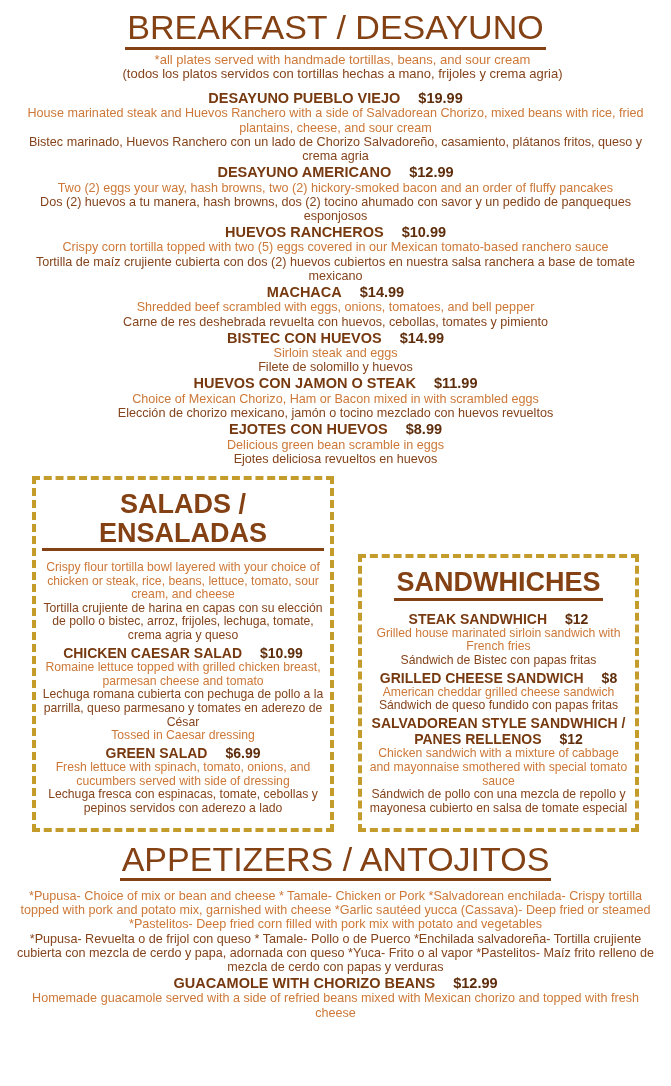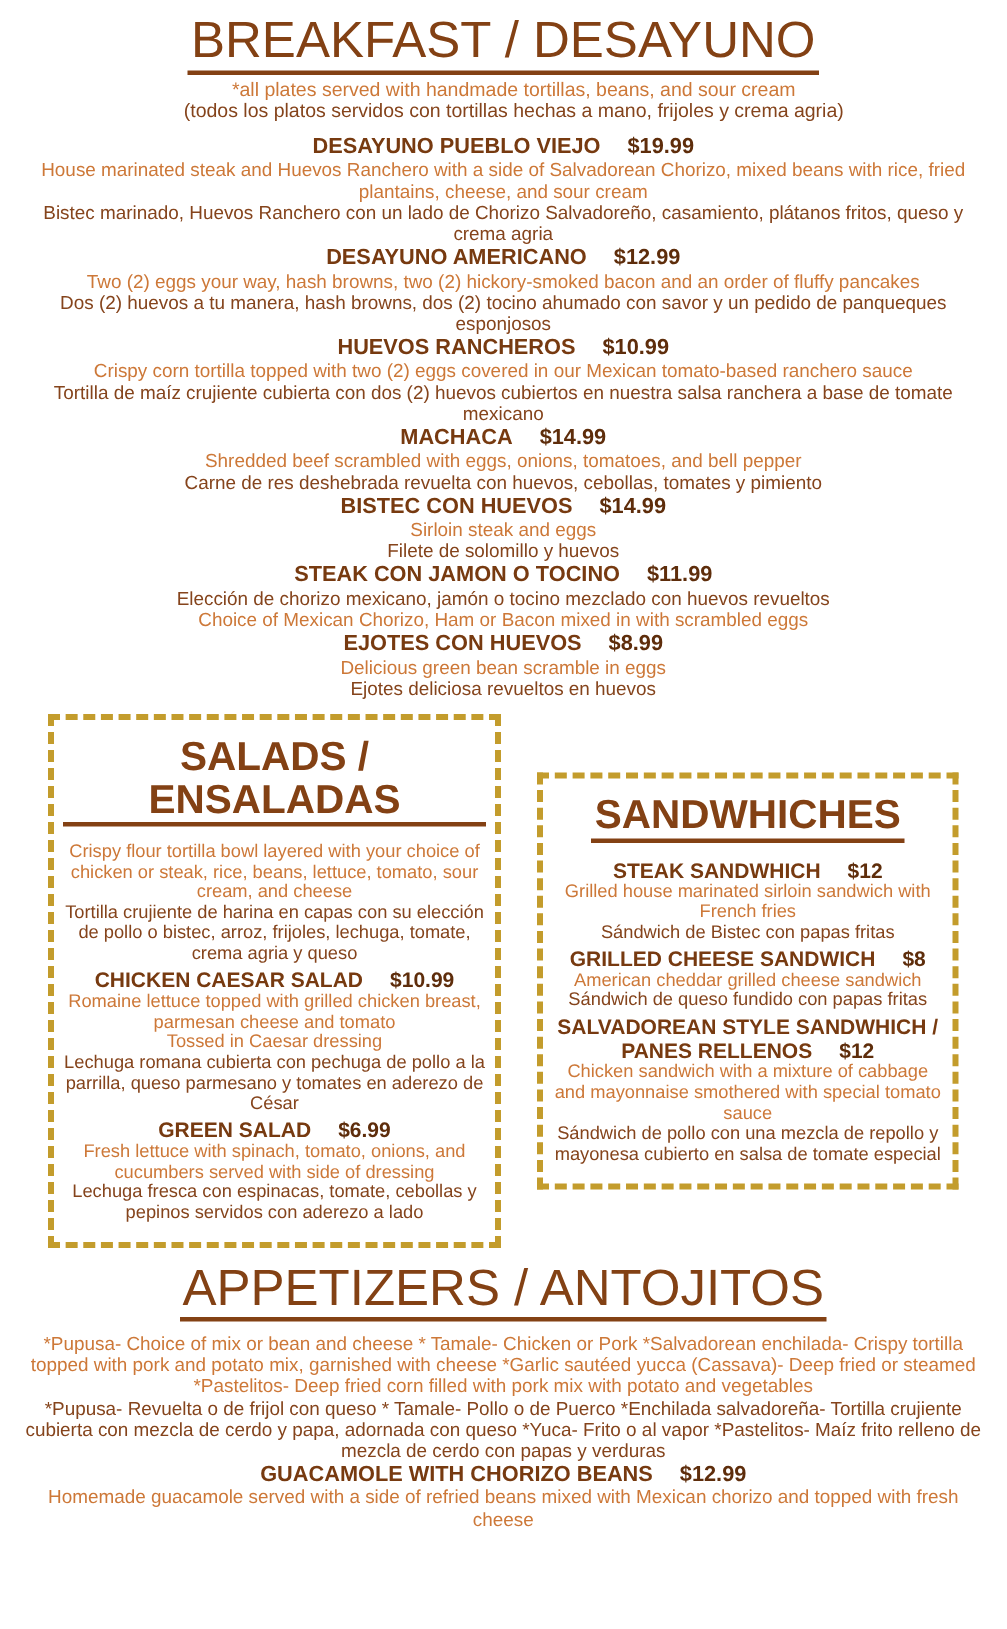--- a/index.html
+++ b/index.html
@@ -33,21 +33,21 @@
   .item-price{color:#5e2d0b;margin-left:18px;}
   .desc{font-size:12.6px;line-height:1.12;margin:0;}
   .desc.en{color:#cd7838;}
   .desc.es{color:#85441c;}
 
   .breakfast-items{padding:0 18px;}
   .appetizer-items{padding:0 14px;}
 
   
   .boxes{
-    display:flex;justify-content:center;align-items:center;
+    display:flex;justify-content:center;align-items:flex-end;
     gap:24px;margin:10px 20px 6px 20px;text-align:center;
   }
   .box{
     box-sizing:border-box;border:4px dashed #c39c2c;
     padding:8px 6px 10px 6px;background:#ffffff;
   }
   .box-salads{width:302px;}
   .box-sandwiches{width:281px;}
   .box-title{
     display:inline-block;
@@ -81,59 +81,59 @@
           <p class="desc en">House marinated steak and Huevos Ranchero with a side of Salvadorean Chorizo, mixed beans with rice, fried plantains, cheese, and sour cream</p>
           <p class="desc es">Bistec marinado, Huevos Ranchero con un lado de Chorizo Salvadoreño, casamiento, plátanos fritos, queso y crema agria</p>
         </div>
         <div class="item">
           <div class="item-head"><span class="item-name">DESAYUNO AMERICANO</span><span class="item-price">$12.99</span></div>
           <p class="desc en">Two (2) eggs your way, hash browns, two (2) hickory-smoked bacon and an order of fluffy pancakes</p>
           <p class="desc es">Dos (2) huevos a tu manera, hash browns, dos (2) tocino ahumado con savor y un pedido de panqueques esponjosos</p>
         </div>
         <div class="item">
           <div class="item-head"><span class="item-name">HUEVOS RANCHEROS</span><span class="item-price">$10.99</span></div>
-          <p class="desc en">Crispy corn tortilla topped with two (2) eggs covered in our Mexican tomato-based ranchero sauce</p>
+          <p class="desc en">Crispy corn tortilla topped with two (5) eggs covered in our Mexican tomato-based ranchero sauce</p>
           <p class="desc es">Tortilla de maíz crujiente cubierta con dos (2) huevos cubiertos en nuestra salsa ranchera a base de tomate mexicano</p>
         </div>
         <div class="item">
           <div class="item-head"><span class="item-name">MACHACA</span><span class="item-price">$14.99</span></div>
           <p class="desc en">Shredded beef scrambled with eggs, onions, tomatoes, and bell pepper</p>
           <p class="desc es">Carne de res deshebrada revuelta con huevos, cebollas, tomates y pimiento</p>
         </div>
         <div class="item">
           <div class="item-head"><span class="item-name">BISTEC CON HUEVOS</span><span class="item-price">$14.99</span></div>
           <p class="desc en">Sirloin steak and eggs</p>
           <p class="desc es">Filete de solomillo y huevos</p>
         </div>
         <div class="item">
-          <div class="item-head"><span class="item-name">STEAK CON JAMON O TOCINO</span><span class="item-price">$11.99</span></div>
+          <div class="item-head"><span class="item-name">HUEVOS CON JAMON O STEAK</span><span class="item-price">$11.99</span></div>
+          <p class="desc en">Choice of Mexican Chorizo, Ham or Bacon mixed in with scrambled eggs</p>
           <p class="desc es">Elección de chorizo mexicano, jamón o tocino mezclado con huevos revueltos</p>
-          <p class="desc en">Choice of Mexican Chorizo, Ham or Bacon mixed in with scrambled eggs</p>
         </div>
         <div class="item">
           <div class="item-head"><span class="item-name">EJOTES CON HUEVOS</span><span class="item-price">$8.99</span></div>
           <p class="desc en">Delicious green bean scramble in eggs</p>
           <p class="desc es">Ejotes deliciosa revueltos en huevos</p>
         </div>
       </div>
   </section>
 
   <div class="boxes">
     <section class="box box-salads">
       <h2 class="box-title">SALADS / ENSALADAS</h2>
       <div class="items">
           <div class="item">
             <p class="desc en">Crispy flour tortilla bowl layered with your choice of chicken or steak, rice, beans, lettuce, tomato, sour cream, and cheese</p>
             <p class="desc es">Tortilla crujiente de harina en capas con su elección de pollo o bistec, arroz, frijoles, lechuga, tomate, crema agria y queso</p>
           </div>
           <div class="item">
             <div class="item-head"><span class="item-name">CHICKEN CAESAR SALAD</span><span class="item-price">$10.99</span></div>
             <p class="desc en">Romaine lettuce topped with grilled chicken breast, parmesan cheese and tomato</p>
+            <p class="desc es">Lechuga romana cubierta con pechuga de pollo a la parrilla, queso parmesano y tomates en aderezo de César</p>
             <p class="desc en">Tossed in Caesar dressing</p>
-            <p class="desc es">Lechuga romana cubierta con pechuga de pollo a la parrilla, queso parmesano y tomates en aderezo de César</p>
           </div>
           <div class="item">
             <div class="item-head"><span class="item-name">GREEN SALAD</span><span class="item-price">$6.99</span></div>
             <p class="desc en">Fresh lettuce with spinach, tomato, onions, and cucumbers served with side of dressing</p>
             <p class="desc es">Lechuga fresca con espinacas, tomate, cebollas y pepinos servidos con aderezo a lado</p>
           </div>
         </div>
     </section>
     <section class="box box-sandwiches">
       <h2 class="box-title">SANDWHICHES</h2>

